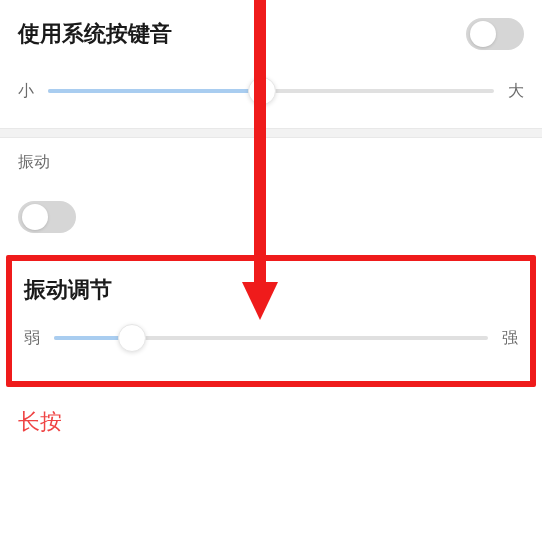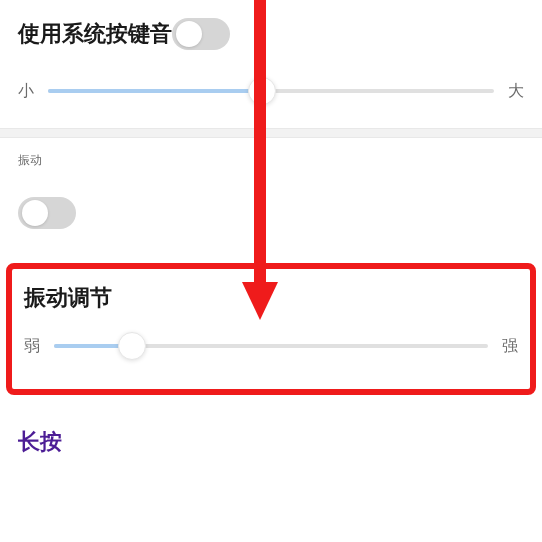--- a/index.html
+++ b/index.html
@@ -8,20 +8,21 @@
       height: 542px;
       background: #fff;
       font-family: -apple-system, "PingFang SC", "Microsoft YaHei", sans-serif;
       position: relative;
       overflow: hidden;
     }
     .section { padding: 0 18px; }
     .row {
       display: flex;
       align-items: center;
+      justify-content: space-between;
       padding: 18px 0;
     }
     .row-title {
       font-size: 22px;
       font-weight: 600;
       color: #1a1a1a;
     }
     .switch {
       width: 58px;
       height: 32px;
@@ -86,43 +87,43 @@
       border-radius: 50%;
       box-shadow: 0 1px 4px rgba(0,0,0,0.12);
     }
     .divider {
       height: 10px;
       background: #f2f2f2;
       border-top: 1px solid #e8e8e8;
       border-bottom: 1px solid #e8e8e8;
     }
     .subheader {
-      font-size: 12px;
+      font-size: 16px;
       color: #6b6b6b;
       padding: 14px 18px 10px 18px;
     }
     .highlight-box {
       border: 6px solid #ef1b1b;
-      border-radius: 8px;
-      margin: 16px 6px;
+      border-radius: 2px;
+      margin: 4px 6px;
       padding: 10px 12px 6px 12px;
     }
     .highlight-box .row-title { padding-top: 4px; }
     .arrow {
       position: absolute;
       top: -10px;
       left: 242px;
       width: 36px;
       height: 330px;
       pointer-events: none;
     }
     .bottom-title {
       font-size: 22px;
-      font-weight: 700;
-      color: #4c1d95;
+      font-weight: 400;
+      color: #ef4444;
       padding: 16px 18px;
     }
   </style>
 </head>
 <body>
 
 <div class="section">
   <div class="row">
     <span class="row-title">使用系统按键音</span>
     <div class="switch">

